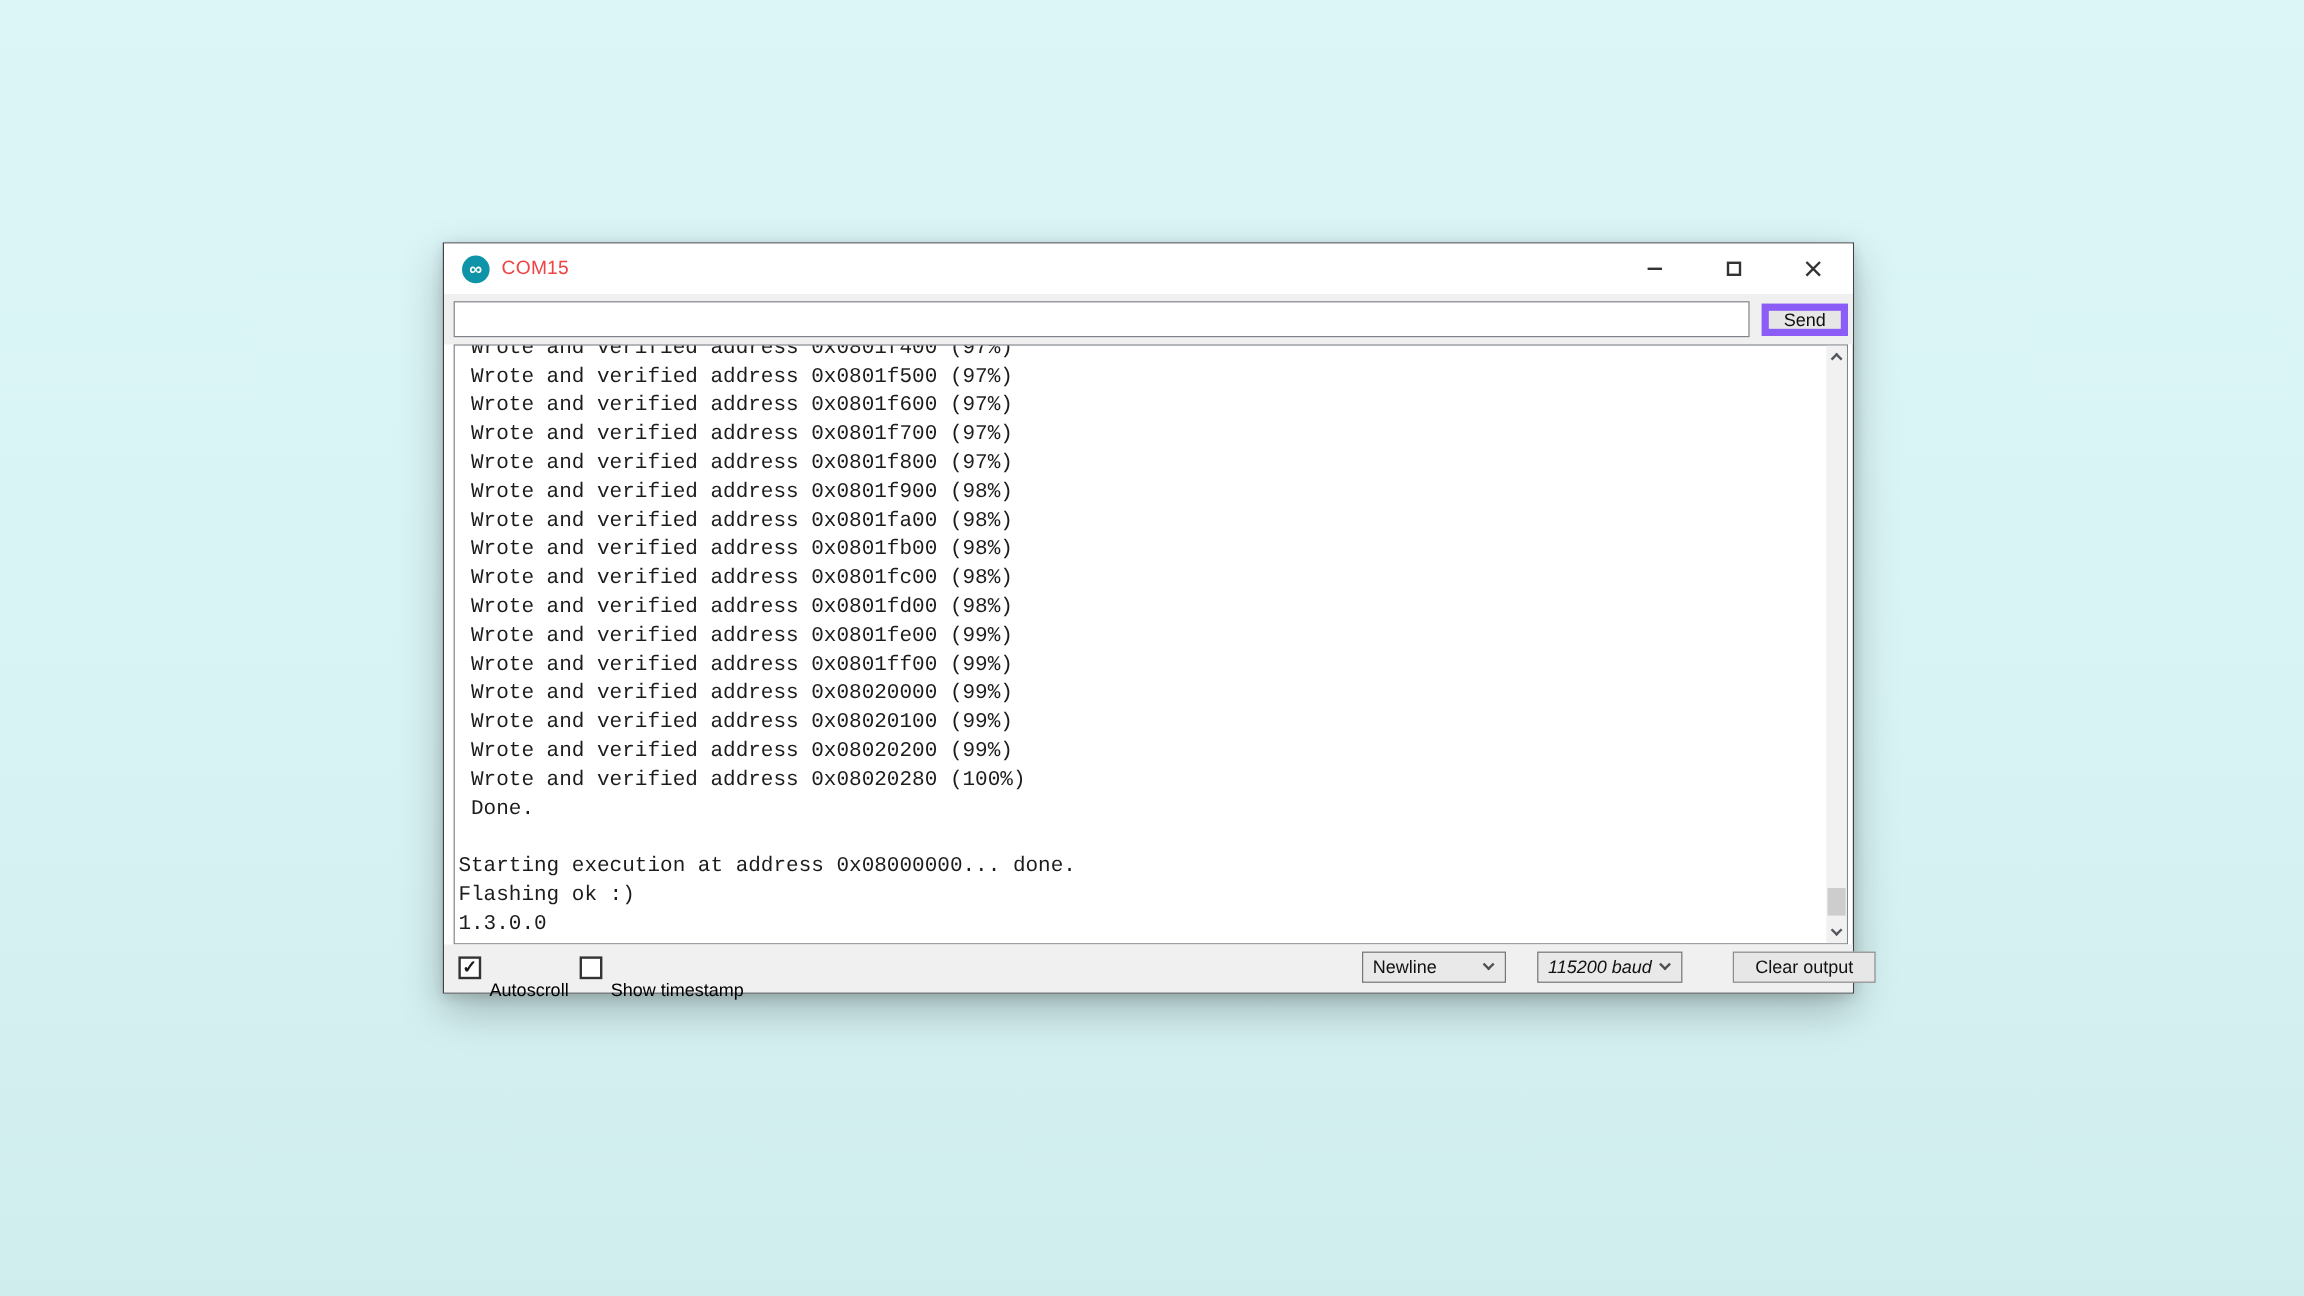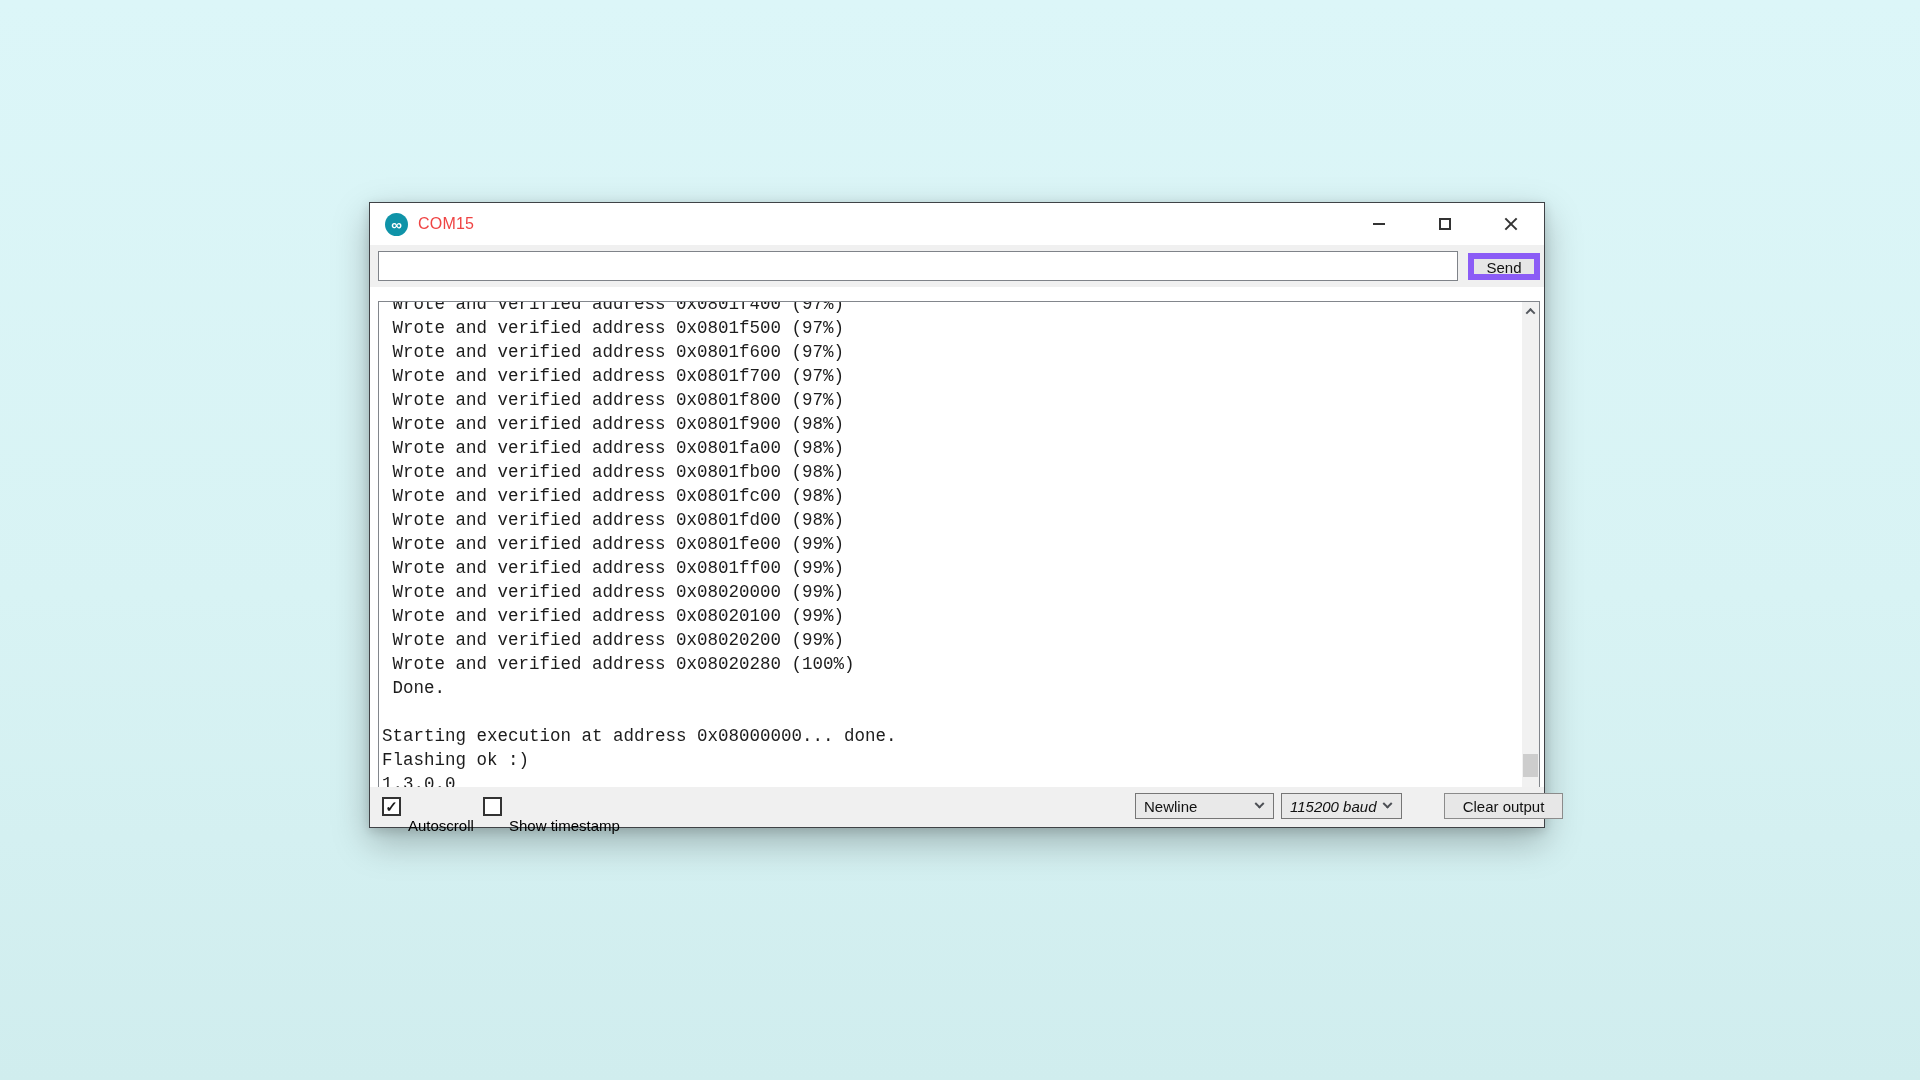--- a/index.html
+++ b/index.html
@@ -36,21 +36,21 @@
   .send-row { position:absolute; left:0; top:42px; width:100%; height:42px; background:#f0f0f0; }
   .msg-input { position:absolute; left:8px; top:6px; width:1080px; height:30px;
     border:1px solid #7f8389; background:#fff; font-size:15px; padding:0 6px;
     font-family:"Liberation Sans", sans-serif; outline:none; }
   .send-btn { position:absolute; left:1098px; top:8px; width:72px; height:27px;
     background:#e6e6e6; border:6px solid #8b5cf6; font-size:15px; color:#111;
     font-family:"Liberation Sans", sans-serif; }
 
   
   .console { position:absolute; left:8px; top:84px; width:1162px; height:500px;
-    background:#fff; border:1px solid #82868c; overflow:hidden;margin-top:14px; }
+    background:#fff; border:1px solid #82868c; overflow:hidden; }
   .console-text { position:absolute; left:3px; top:-10px; right:18px;
     font-family:"Liberation Mono","DejaVu Sans Mono",monospace;
     font-size:17.5px; line-height:24px; color:#1c1c1c; white-space:pre; }
   .console-line { height:24px; }
 
   
   .scrollbar { position:absolute; top:0; right:0; width:17px; height:498px; background:#f1f1f1; }
   .sb-btn { position:absolute; left:0; width:17px; height:17px;
     display:flex; align-items:center; justify-content:center; }
   .sb-btn.up { top:1px; } .sb-btn.down { bottom:1px; }
@@ -112,21 +112,21 @@
     </div>
   </div>
 
   <div class="status-bar">
     <div class="checkbox" style="left:12px; top:10px;" id="cb-autoscroll">✓</div>
     <div class="cb-label" style="left:38px;">Autoscroll</div>
 
     <div class="checkbox" style="left:113px; top:10px;" id="cb-timestamp"></div>
     <div class="cb-label" style="left:139px;text-align:right;">Show timestamp</div>
 
-    <div class="combo" style="left:765px; width:139px;">
+    <div class="combo" style="left:765px; width:120px;">
       <span>Newline</span>
       <span class="chev-dd"></span>
     </div>
 
     <div class="combo" style="left:911px; width:121px;font-style:italic;">
       <span>115200 baud</span>
       <span class="chev-dd"></span>
     </div>
 
     <button class="push-btn" style="left:1074px; width:119px;">Clear output</button>

